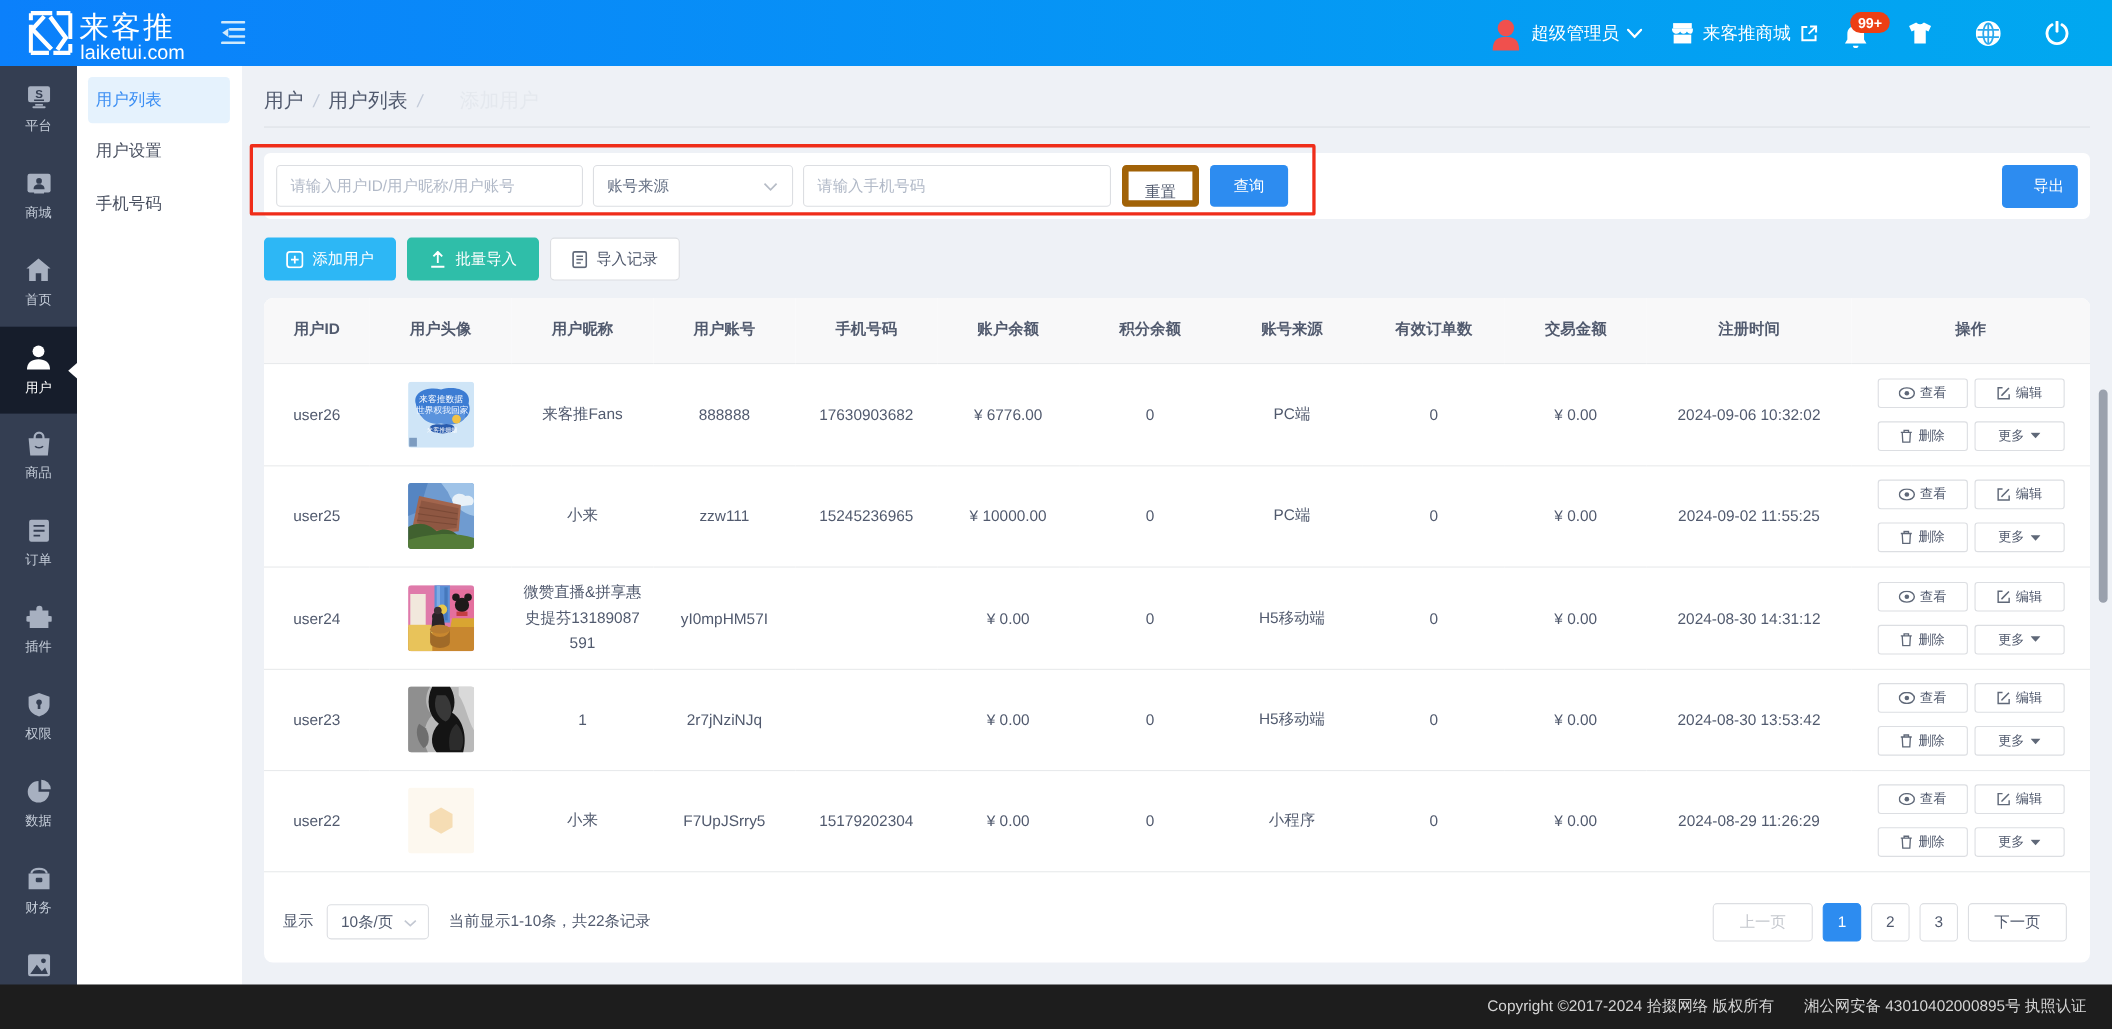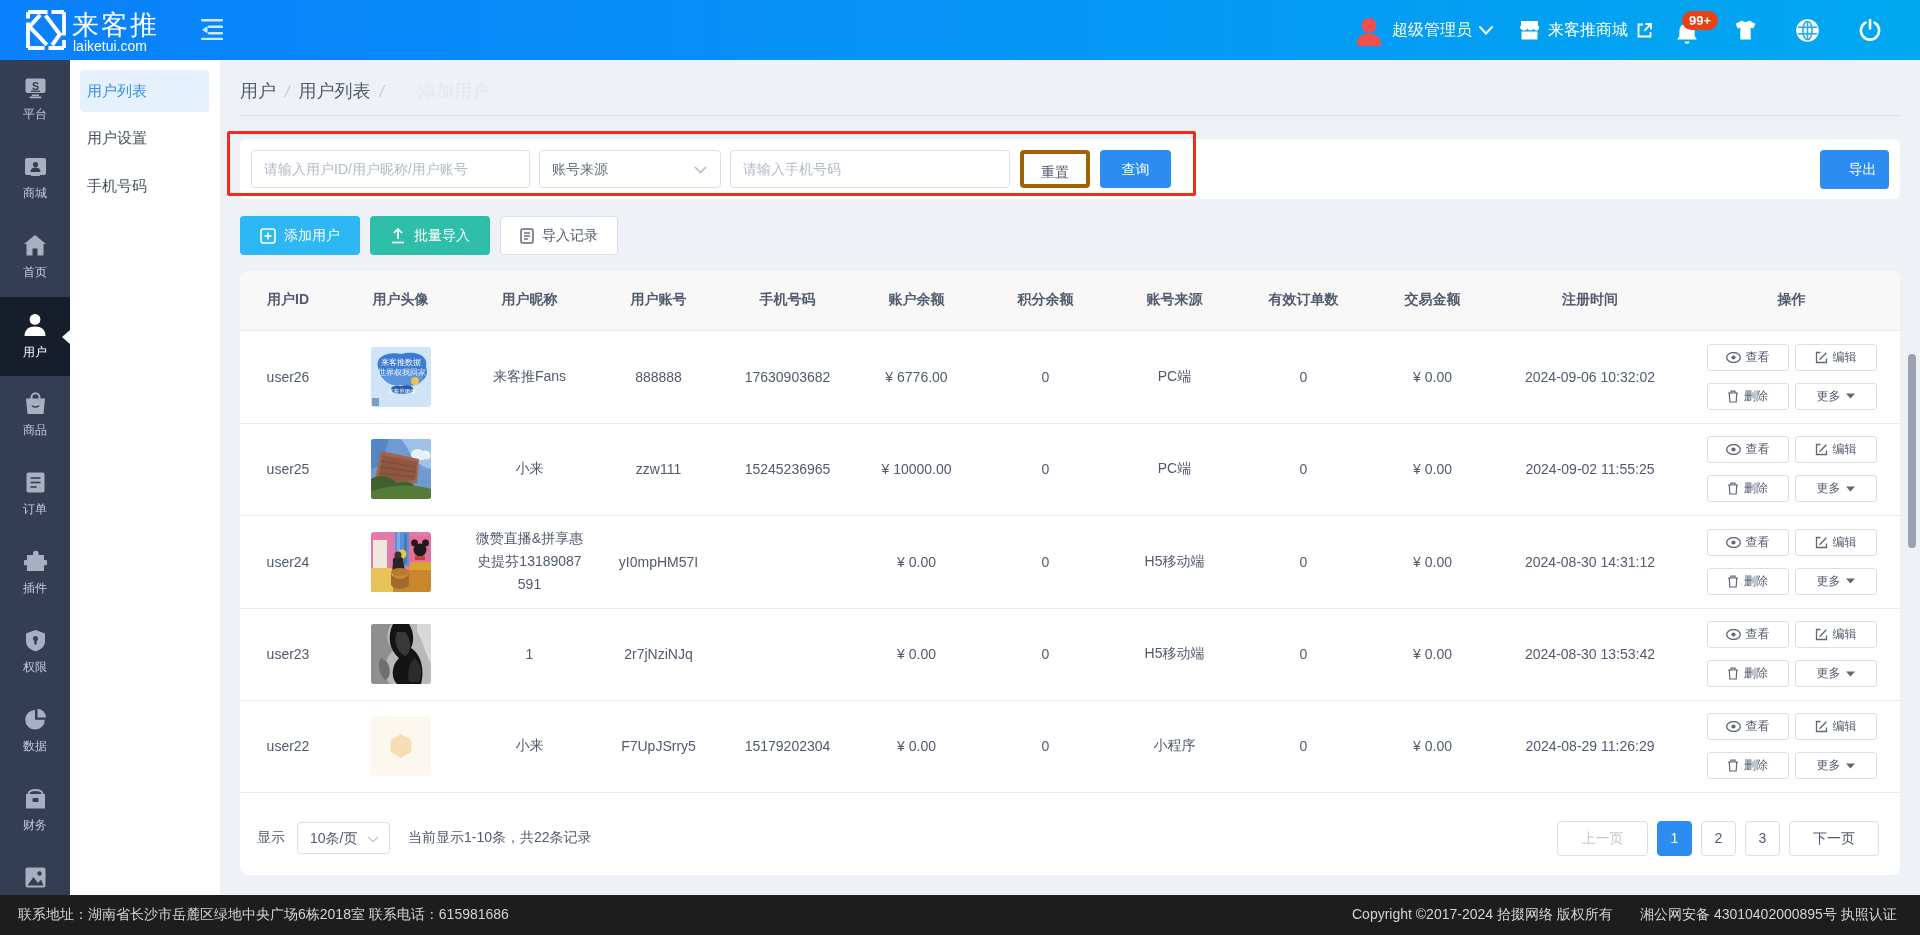--- a/index.html
+++ b/index.html
@@ -1,21 +1,21 @@
 <!DOCTYPE html>
 <html><head>
 <meta charset="utf-8">
 <style>
 * { margin:0; padding:0; box-sizing:border-box; }
 html,body { width:1920px; height:935px; overflow:hidden; font-family:"Liberation Sans", sans-serif; }
 body { position:relative; background:#eef1f6; }
 #header { position:absolute; left:0; top:0; width:1920px; height:60px; background:linear-gradient(90deg,#0b80fb 0%,#01a8f0 100%); z-index:30;padding-left:12px; }
 #logo { position:absolute; left:26px; top:10px; }
 #logo-title { position:absolute; left:72px; top:7px; color:#fff; font-size:27px; letter-spacing:2px; }
-#logo-sub { position:absolute; left:73px; top:38px; color:#fff; font-size:14px; }
+#logo-sub { position:absolute; left:73px; top:38px; color:#fff; font-size:18px; }
 #collapse { position:absolute; left:201px; top:18px; }
 .hright { position:absolute; top:0; height:60px; display:flex; align-items:center; color:#fff; }
 .hright { }
 #sidebar { position:absolute; left:0; top:60px; width:70px; height:875px; background:#343e52; z-index:10; }
 .sitem { height:79px; display:flex; flex-direction:column; align-items:center; justify-content:center; }
 .sitem .slabel { font-size:12px; color:#c4ccd8; margin-top:7px; }
 .sitem.active { background:#161d2b; position:relative; }
 .sitem.active .slabel { color:#fff; }
 .sitem.active:after { content:""; position:absolute; right:0; top:50%; margin-top:-7px; border-top:7px solid transparent; border-bottom:7px solid transparent; border-right:8px solid #fff; }
 #subbar { position:absolute; left:70px; top:60px; width:150px; height:835px; background:#fff; z-index:9; }
@@ -222,21 +222,21 @@
 </aside>
 <div id="crumb">用户<span class="sep">/</span>用户列表<span class="sep">/</span><span class="ghost" style="margin-left:25px;">添加用户</span></div>
 <div id="crumbline"></div>
 <div class="inp" style="left:251px;width:279px;">请输入用户ID/用户昵称/用户账号</div>
 <div class="inp" style="left:539px;width:182px;color:#657084;">账号来源
   <svg width="13" height="8" viewBox="0 0 13 8" style="position:absolute;right:13px;top:15px;">
       <path d="M1 1 L6.5 6.5 L12 1" stroke="#b6bcc6" stroke-width="1.6" fill="none"></path>
     </svg>
 </div>
 <div class="inp" style="left:730px;width:280px;">请输入手机号码</div>
-<div class="btn" style="left:1020px;top:150px;width:70px;height:38px;line-height:36px;background:#fff;border:4px solid #a16207;color:#515a6e;">重置</div>
+<div class="btn" style="left:1020px;top:150px;width:70px;height:38px;line-height:36px;background:#fff;border:6px solid #a16207;color:#515a6e;">重置</div>
 <div class="btn" style="left:1100px;top:150px;width:71px;height:38px;line-height:38px;background:#2d8cf0;color:#fff;">查询</div>
 <div class="btn" style="left:1820px;top:150px;width:69px;height:39px;line-height:39px;background:#2d8cf0;color:#fff;padding-left:16px;">导出</div>
 <div id="btnrow">
   <div class="btn" style="left:0;top:0;width:120px;height:39px;background:#2db7f5;color:#fff;display:flex;align-items:center;justify-content:center;position:absolute;">
     <svg width="16" height="16" viewBox="0 0 16 16" style="margin-right:8px;">
         <rect x="1" y="1" width="14" height="14" rx="2.5" fill="none" stroke="#fff" stroke-width="1.6"></rect>
         <line x1="4.5" y1="8" x2="11.5" y2="8" stroke="#fff" stroke-width="1.6"></line>
         <line x1="8" y1="4.5" x2="8" y2="11.5" stroke="#fff" stroke-width="1.6"></line>
       </svg>添加用户
   </div>
@@ -509,16 +509,15 @@
     <span>当前显示1-10条，共22条记录</span>
     <div class="pgbtn" style="left:1317px;width:91px;color:#c5c8ce;">上一页</div>
     <div class="pgbtn" style="left:1417px;width:35px;background:#2d8cf0;border-color:#2d8cf0;color:#fff;">1</div>
     <div class="pgbtn" style="left:1461px;width:35px;">2</div>
     <div class="pgbtn" style="left:1505px;width:35px;">3</div>
     <div class="pgbtn" style="left:1549px;width:90px;">下一页</div>
   </div>
 </div>
 <div id="scrollthumb"></div>
 <footer id="footer">
-  <span style="position:absolute;left:18px;top:11px;">联系地址：湖南省长沙市岳麓区绿地中央广场6栋2018室 联系电话：615981686</span>
   <span style="position:absolute;left:1352px;top:11px;">Copyright ©2017-2024 拾掇网络 版权所有</span>
   <span style="position:absolute;left:1640px;top:11px;">湘公网安备 43010402000895号 执照认证</span>
 </footer>
 
 </body></html>

